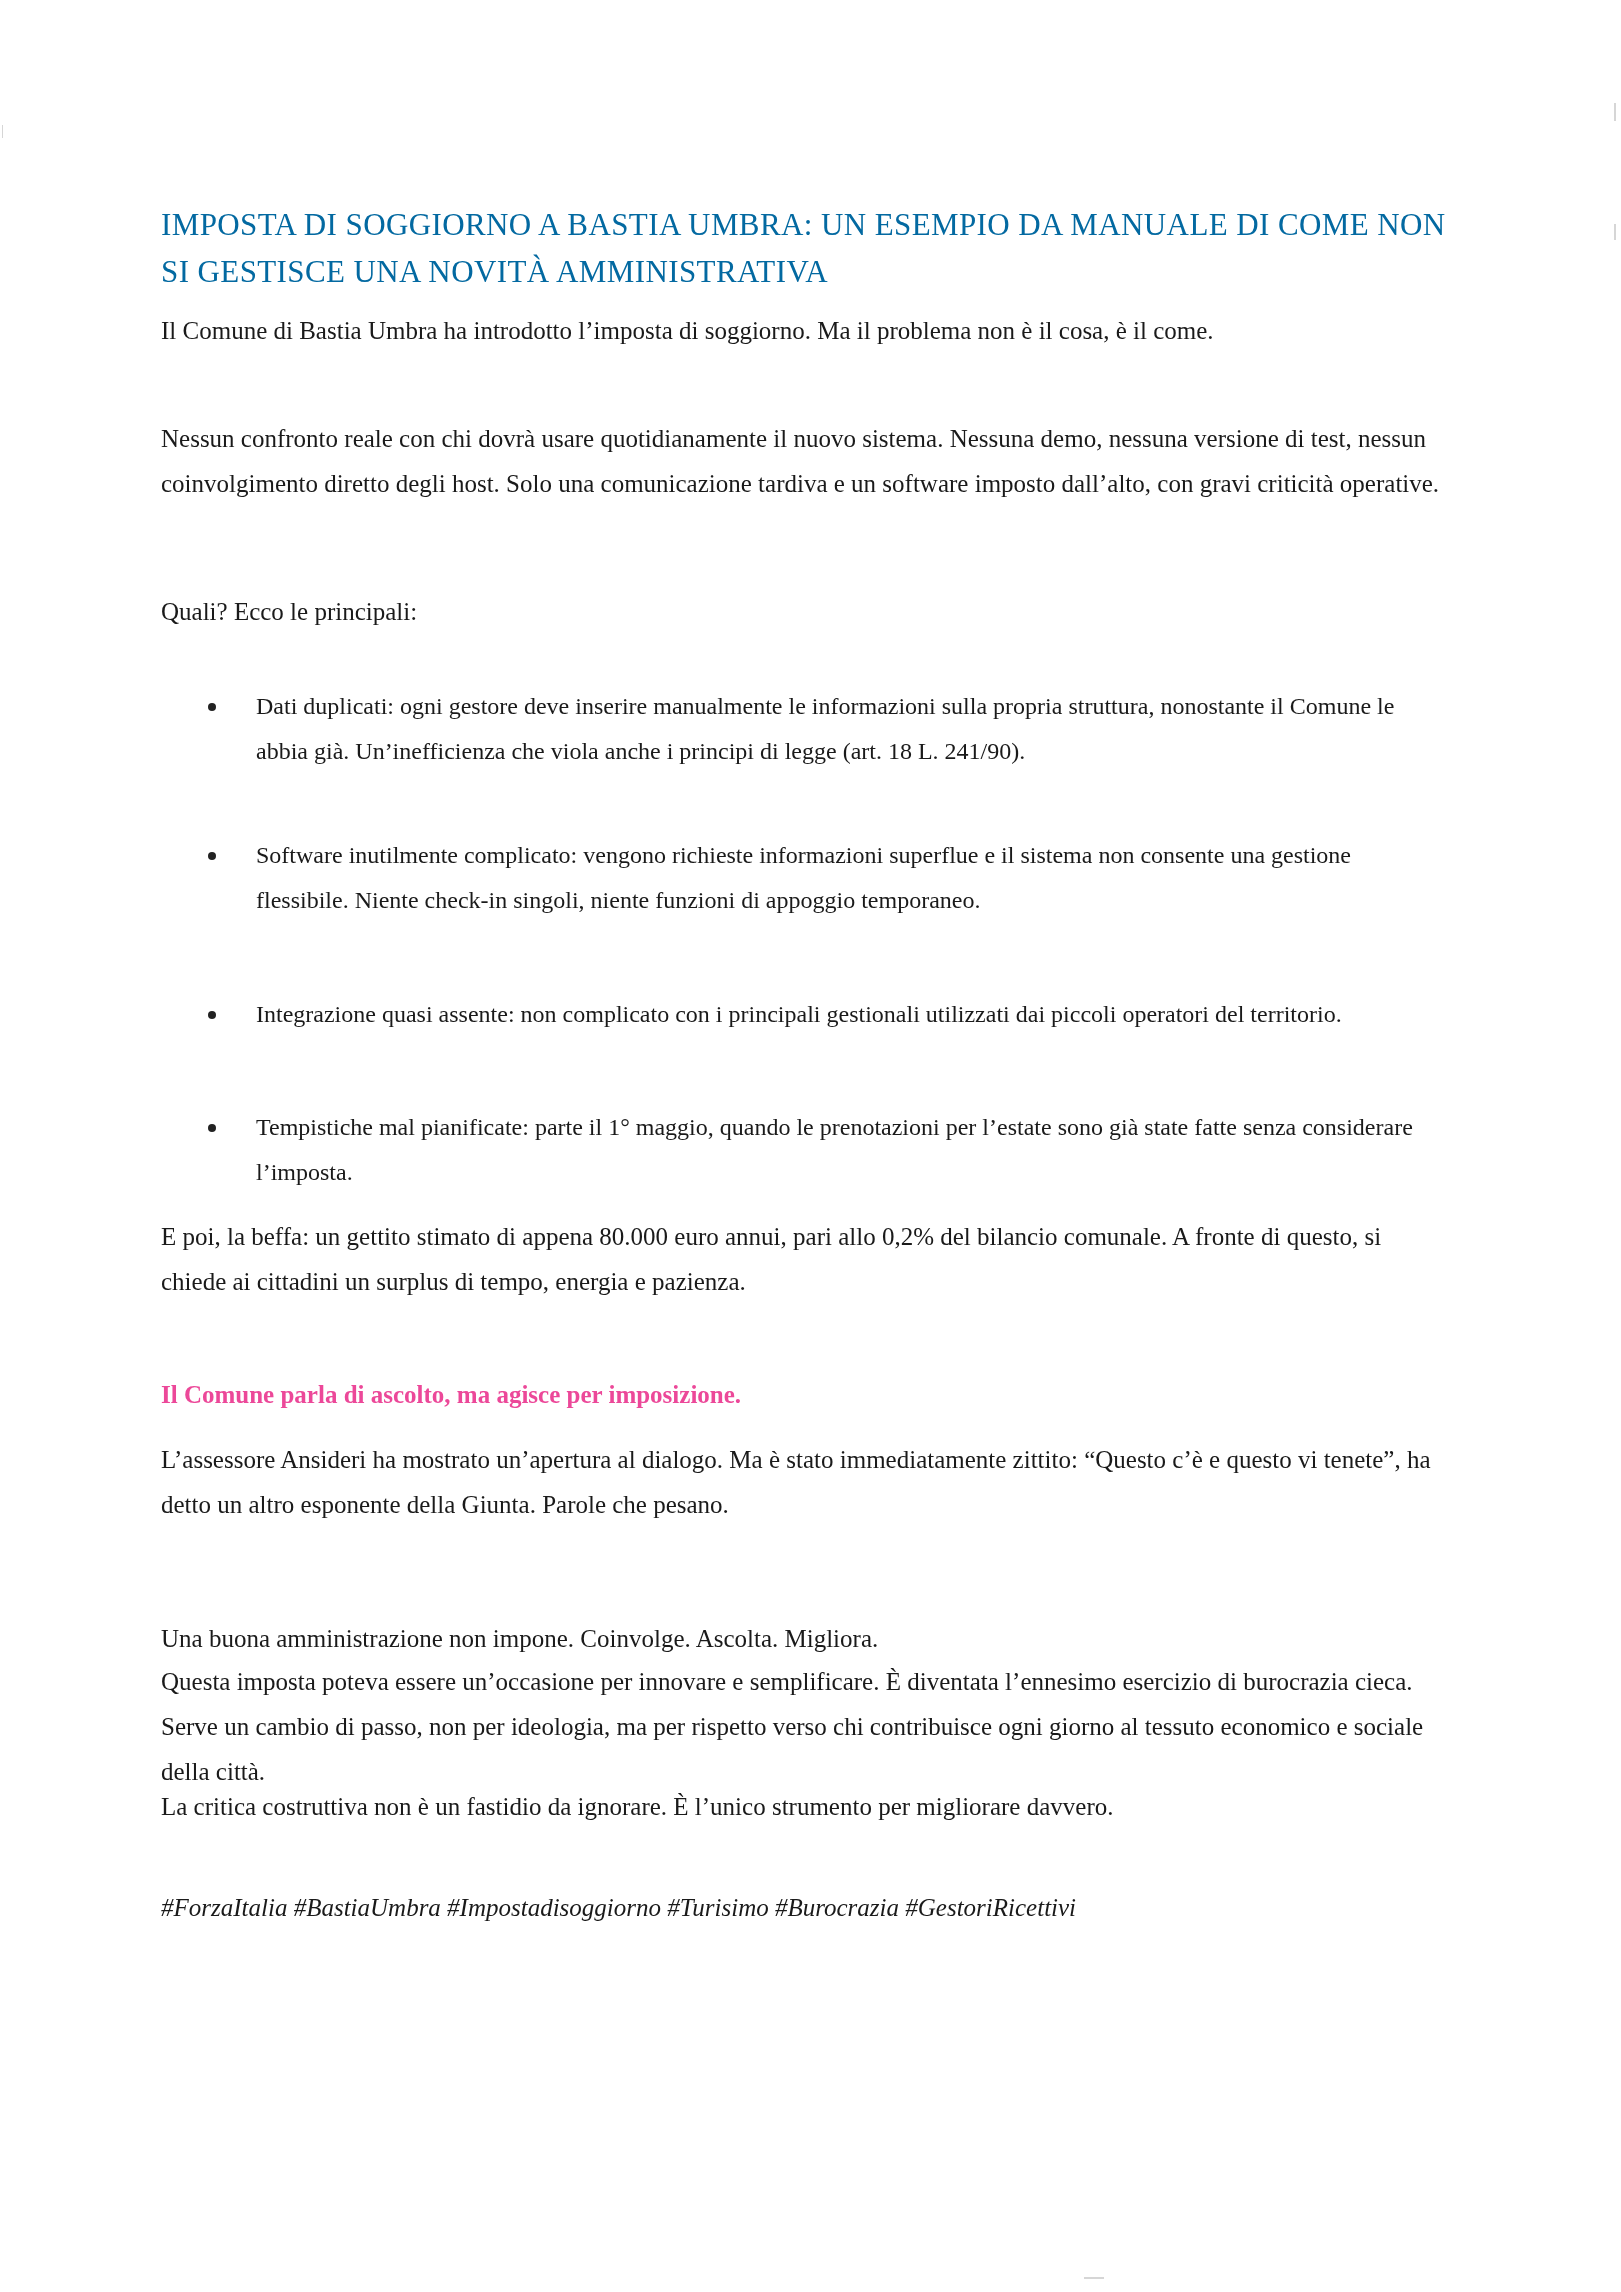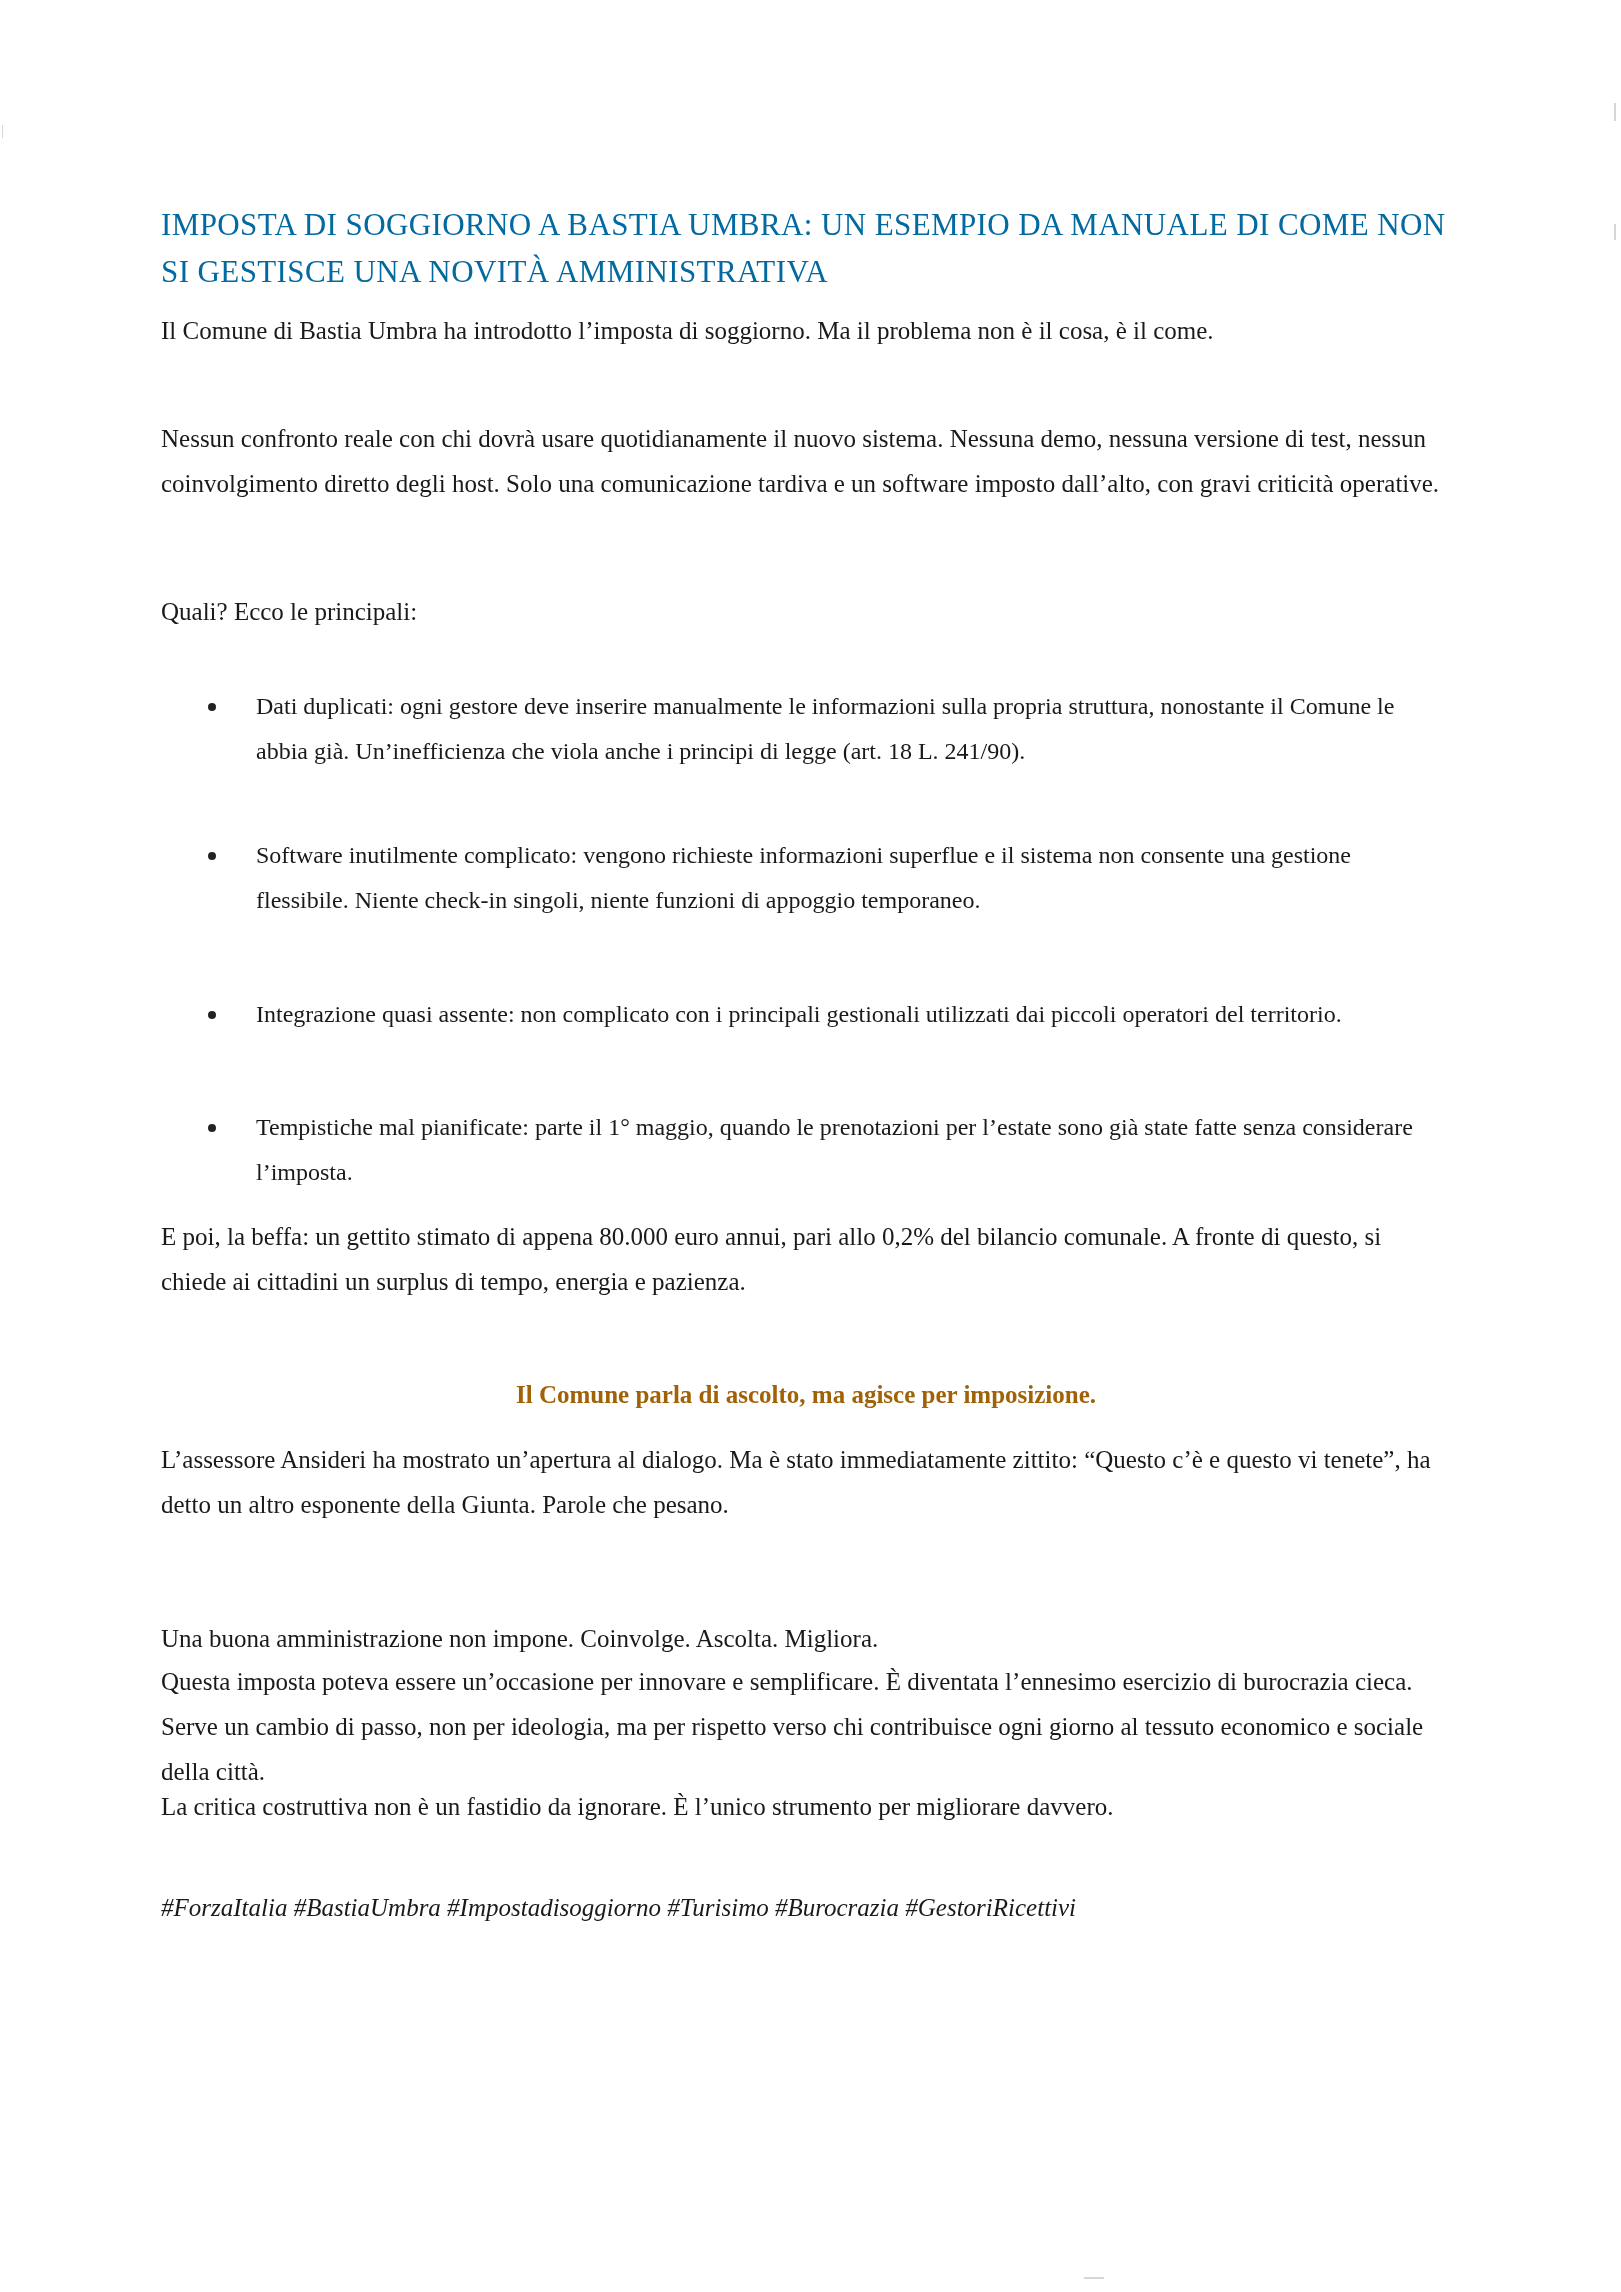--- a/index.html
+++ b/index.html
@@ -1,20 +1,20 @@
 <!DOCTYPE html>
 <html style="font-size:14.3px"><head>
 <meta charset="utf-8">
 <style>
   html, body { margin: 0; padding: 0; background: #ffffff; }
   body { width: 1621px; height: 2293px; position: relative; overflow: hidden;
          font-family: "Liberation Serif", "DejaVu Serif", serif; color: #1a1a1a; }
   .block { position: absolute; left: 161px; width: 1290px; font-size: 25px; line-height: 45px; margin: 0; }
   .title { font-size: 31px; line-height: 47px; letter-spacing: 0.4px; text-transform: none; color: #0369a1; }
-  .bold { font-weight: bold; color: #a16207; text-align: center; }
+  .bold { font-weight: bold; color: #ec4899; }
   .bullet-item { position: absolute; left: 161px; width: 1290px; font-size: 24px; line-height: 45px; }
   .bullet-item .dot { position: absolute; left: 47px; top: 19px; width: 8px; height: 8px; border-radius: 50%; background: #222; }
   .bullet-item .txt { display: block; margin-left: 95px; width: 1191px; }
   .scan-mark { position: absolute; background: #d6d6d6; }
 </style>
 </head>
 <body>
 
 <div>
 

